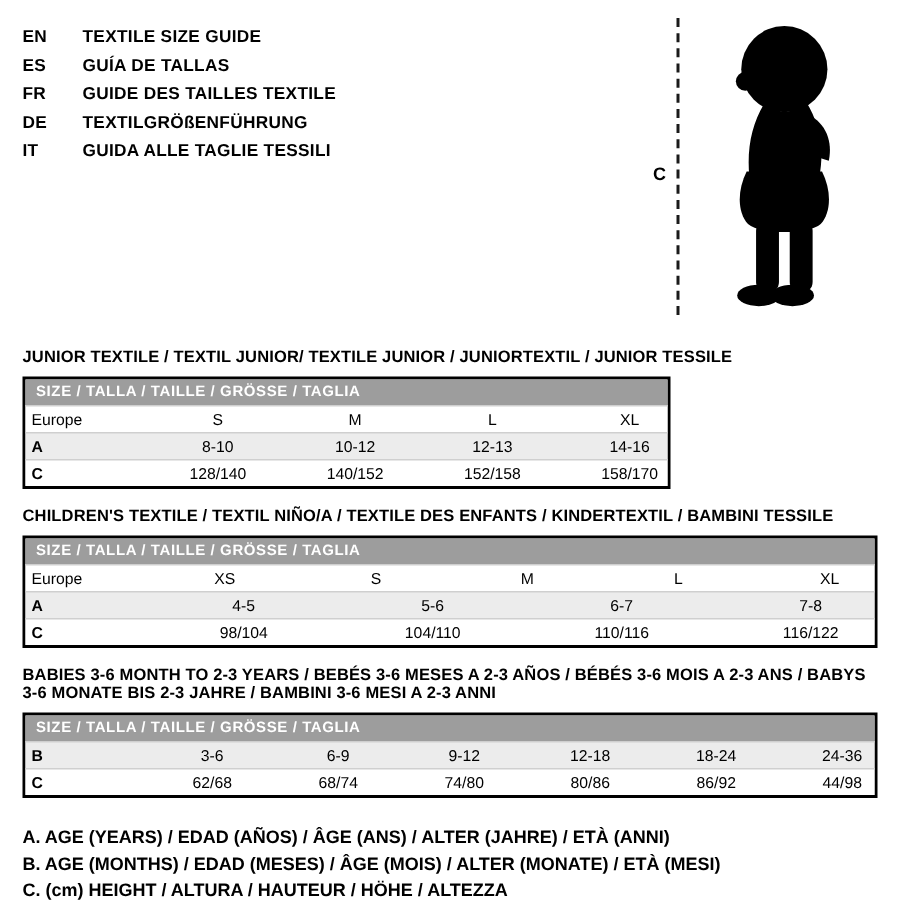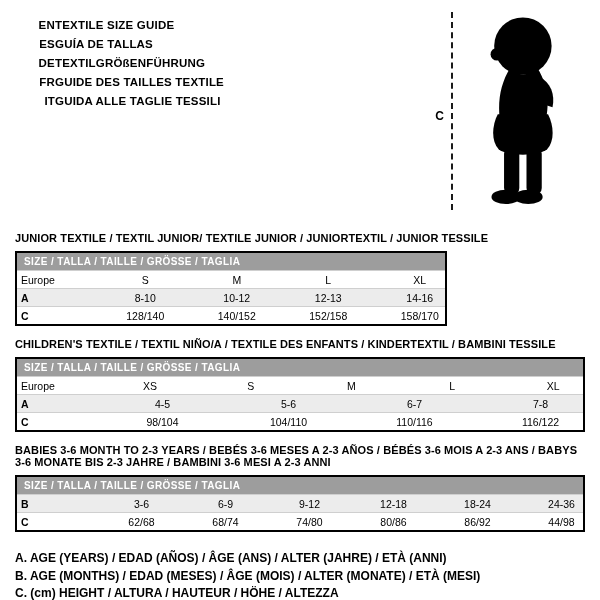--- a/index.html
+++ b/index.html
@@ -9,21 +9,21 @@
     width: 600px; height: 600px;
     background: #ffffff;
     color: #000;
     font-family: "Liberation Sans", "DejaVu Sans", sans-serif;
     padding: 12px 15px 0 15px;
     overflow: hidden;
   }
 
   
   .top { display:flex; justify-content:space-between; height:208px; }
-  .langs { padding-top:4px;text-align:right; }
+  .langs { padding-top:4px; }
   .lang-row { display:flex; font-weight:700; font-size:11.5px; line-height:19px; letter-spacing:.2px; }
   .lang-code { flex:0 0 40px; }
 
   .figure-area { display:flex; align-items:flex-start; padding-right:4px; }
   .measure-c { font-weight:700; font-size:12px; align-self:center; margin-right:7px; }
   .dash { width:0; border-left:2px dashed #1a1a1a; height:198px; margin-right:10px; }
   .baby { height:202px; width:118px; display:block; }
 
   
   .section-title { font-weight:700; font-size:11px; margin:12px 0 7px 0; letter-spacing:.1px; }
@@ -56,26 +56,26 @@
     <div class="langs">
       <div class="lang-row">
         <span class="lang-code">EN</span>
         <span class="lang-label">TEXTILE SIZE GUIDE</span>
       </div>
       <div class="lang-row">
         <span class="lang-code">ES</span>
         <span class="lang-label">GUÍA DE TALLAS</span>
       </div>
       <div class="lang-row">
+        <span class="lang-code">FR</span>
+        <span class="lang-label">GUIDE DES TAILLES TEXTILE</span>
+      </div>
+      <div class="lang-row">
         <span class="lang-code">DE</span>
         <span class="lang-label">TEXTILGRÖßENFÜHRUNG</span>
-      </div>
-      <div class="lang-row">
-        <span class="lang-code">FR</span>
-        <span class="lang-label">GUIDE DES TAILLES TEXTILE</span>
       </div>
       <div class="lang-row">
         <span class="lang-code">IT</span>
         <span class="lang-label">GUIDA ALLE TAGLIE TESSILI</span>
       </div>
     </div>
 
     <div class="figure-area">
       <span class="measure-c">C</span>
       <div class="dash"></div>

